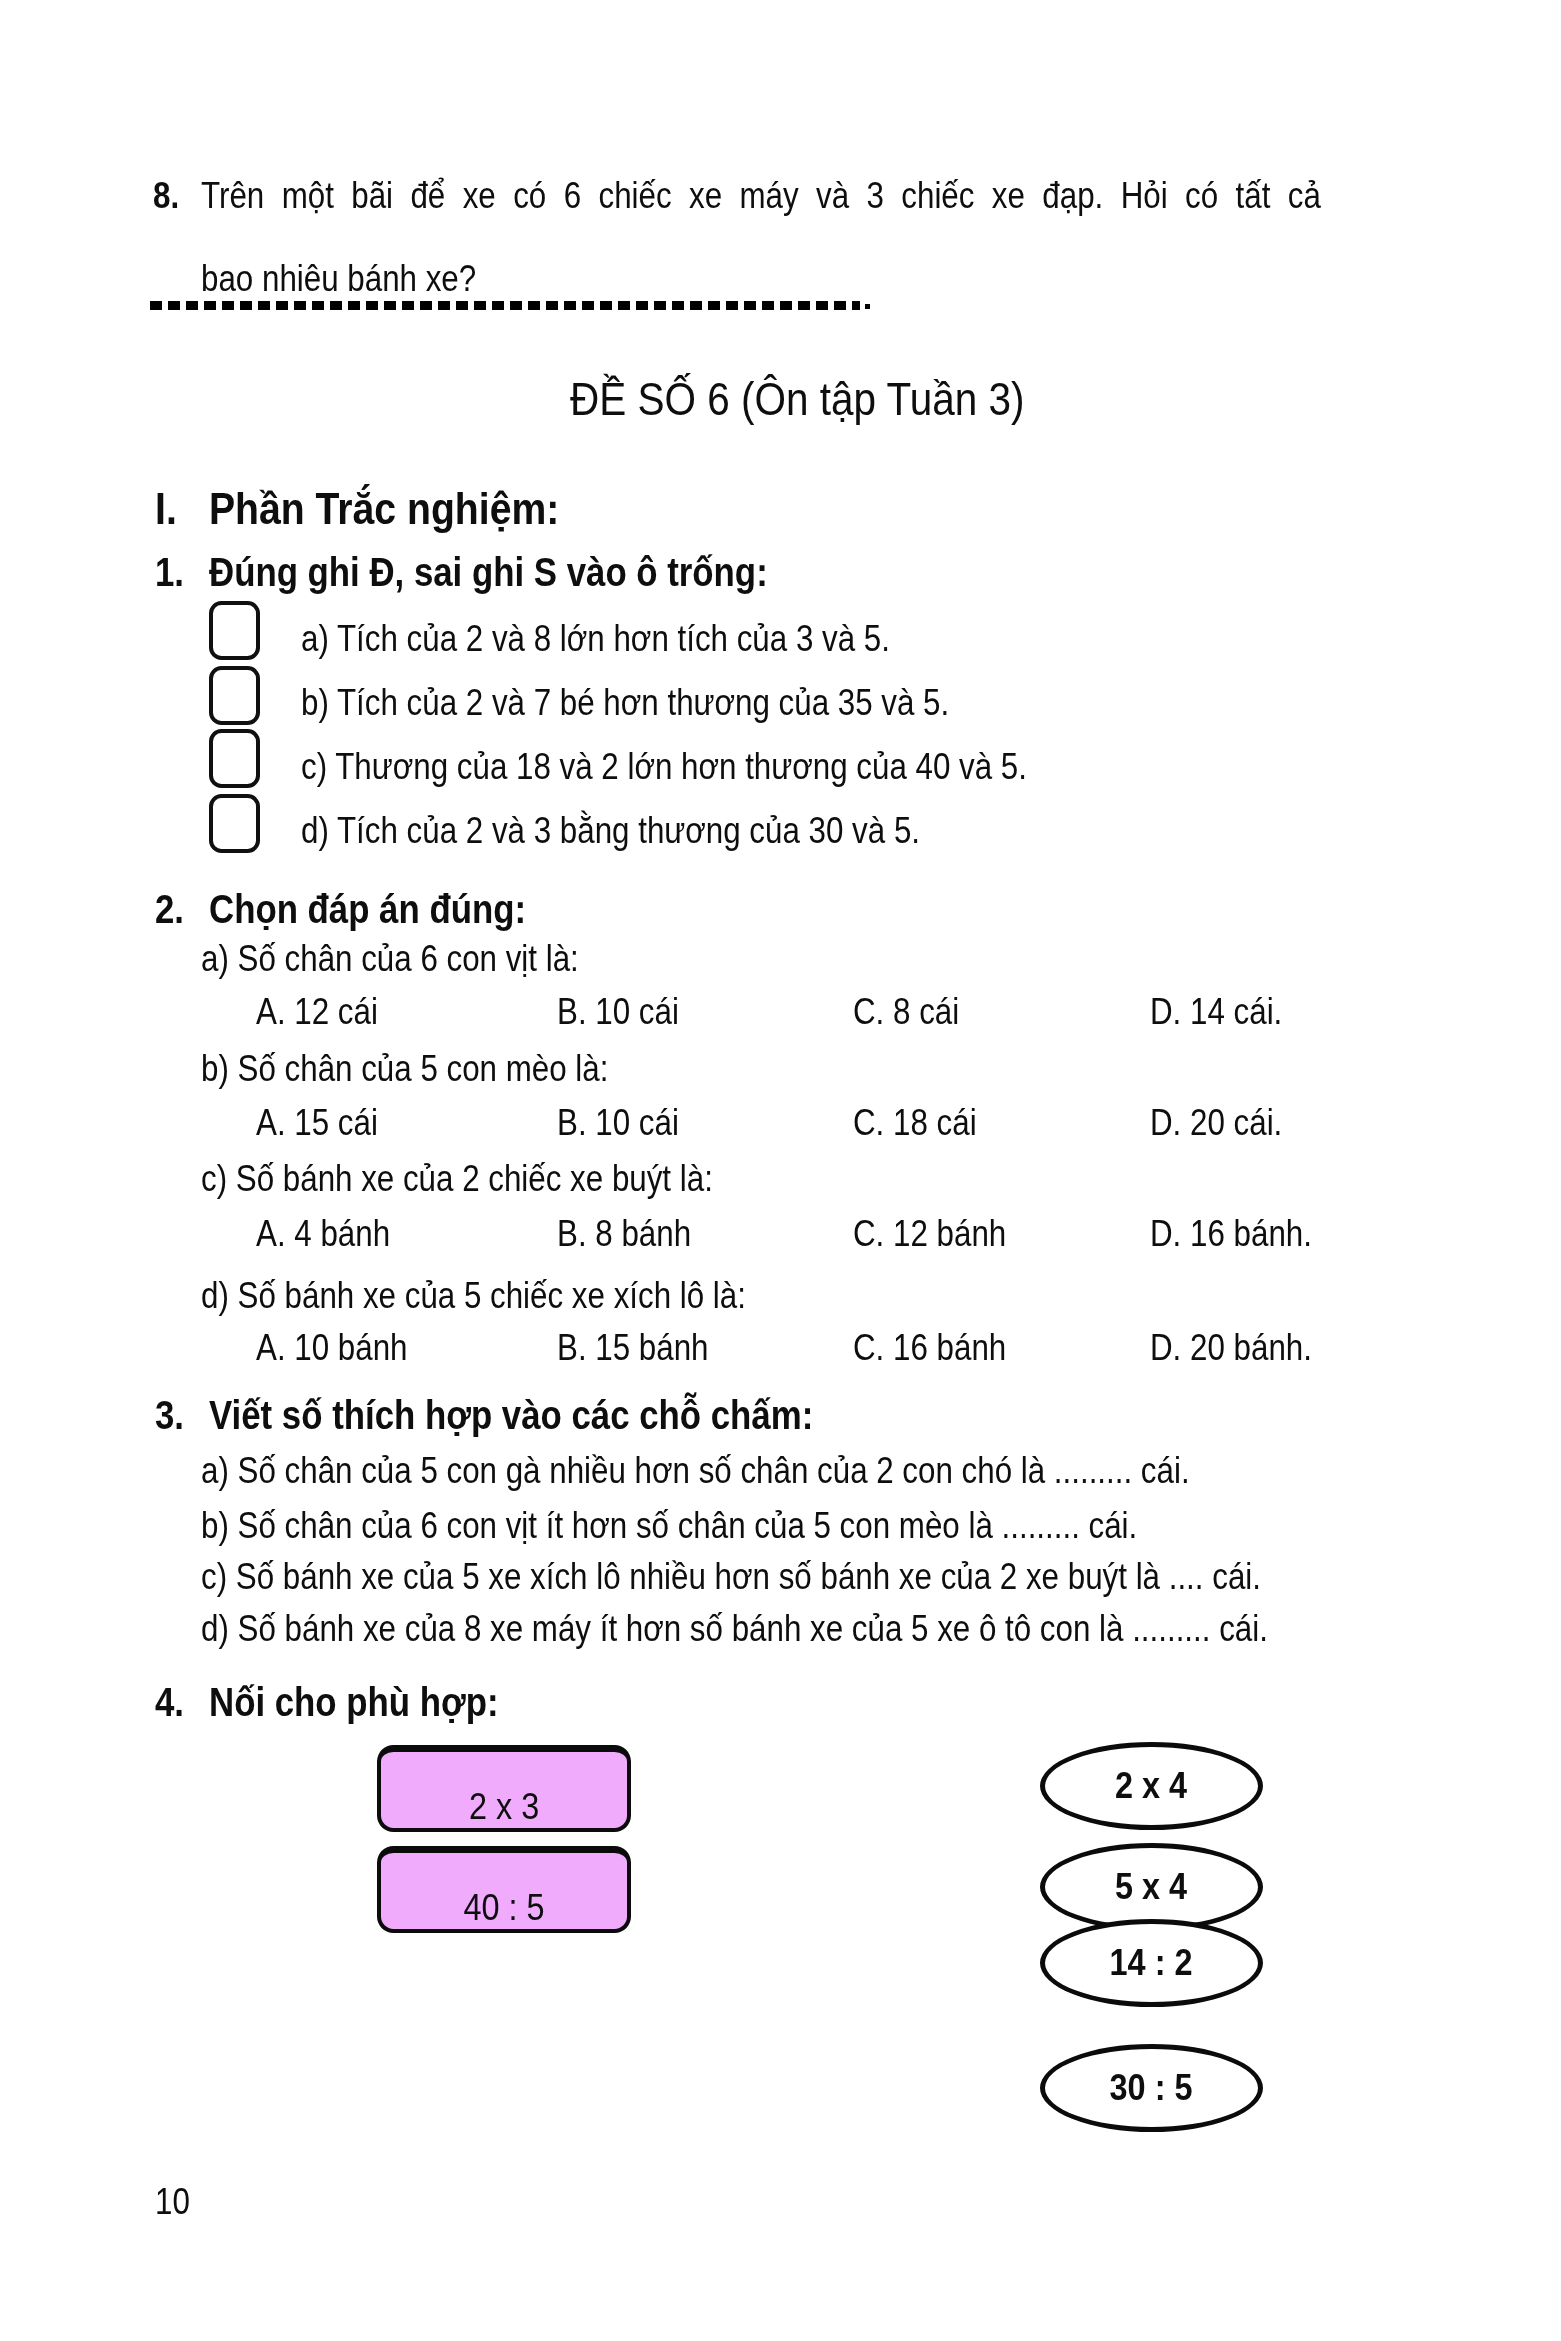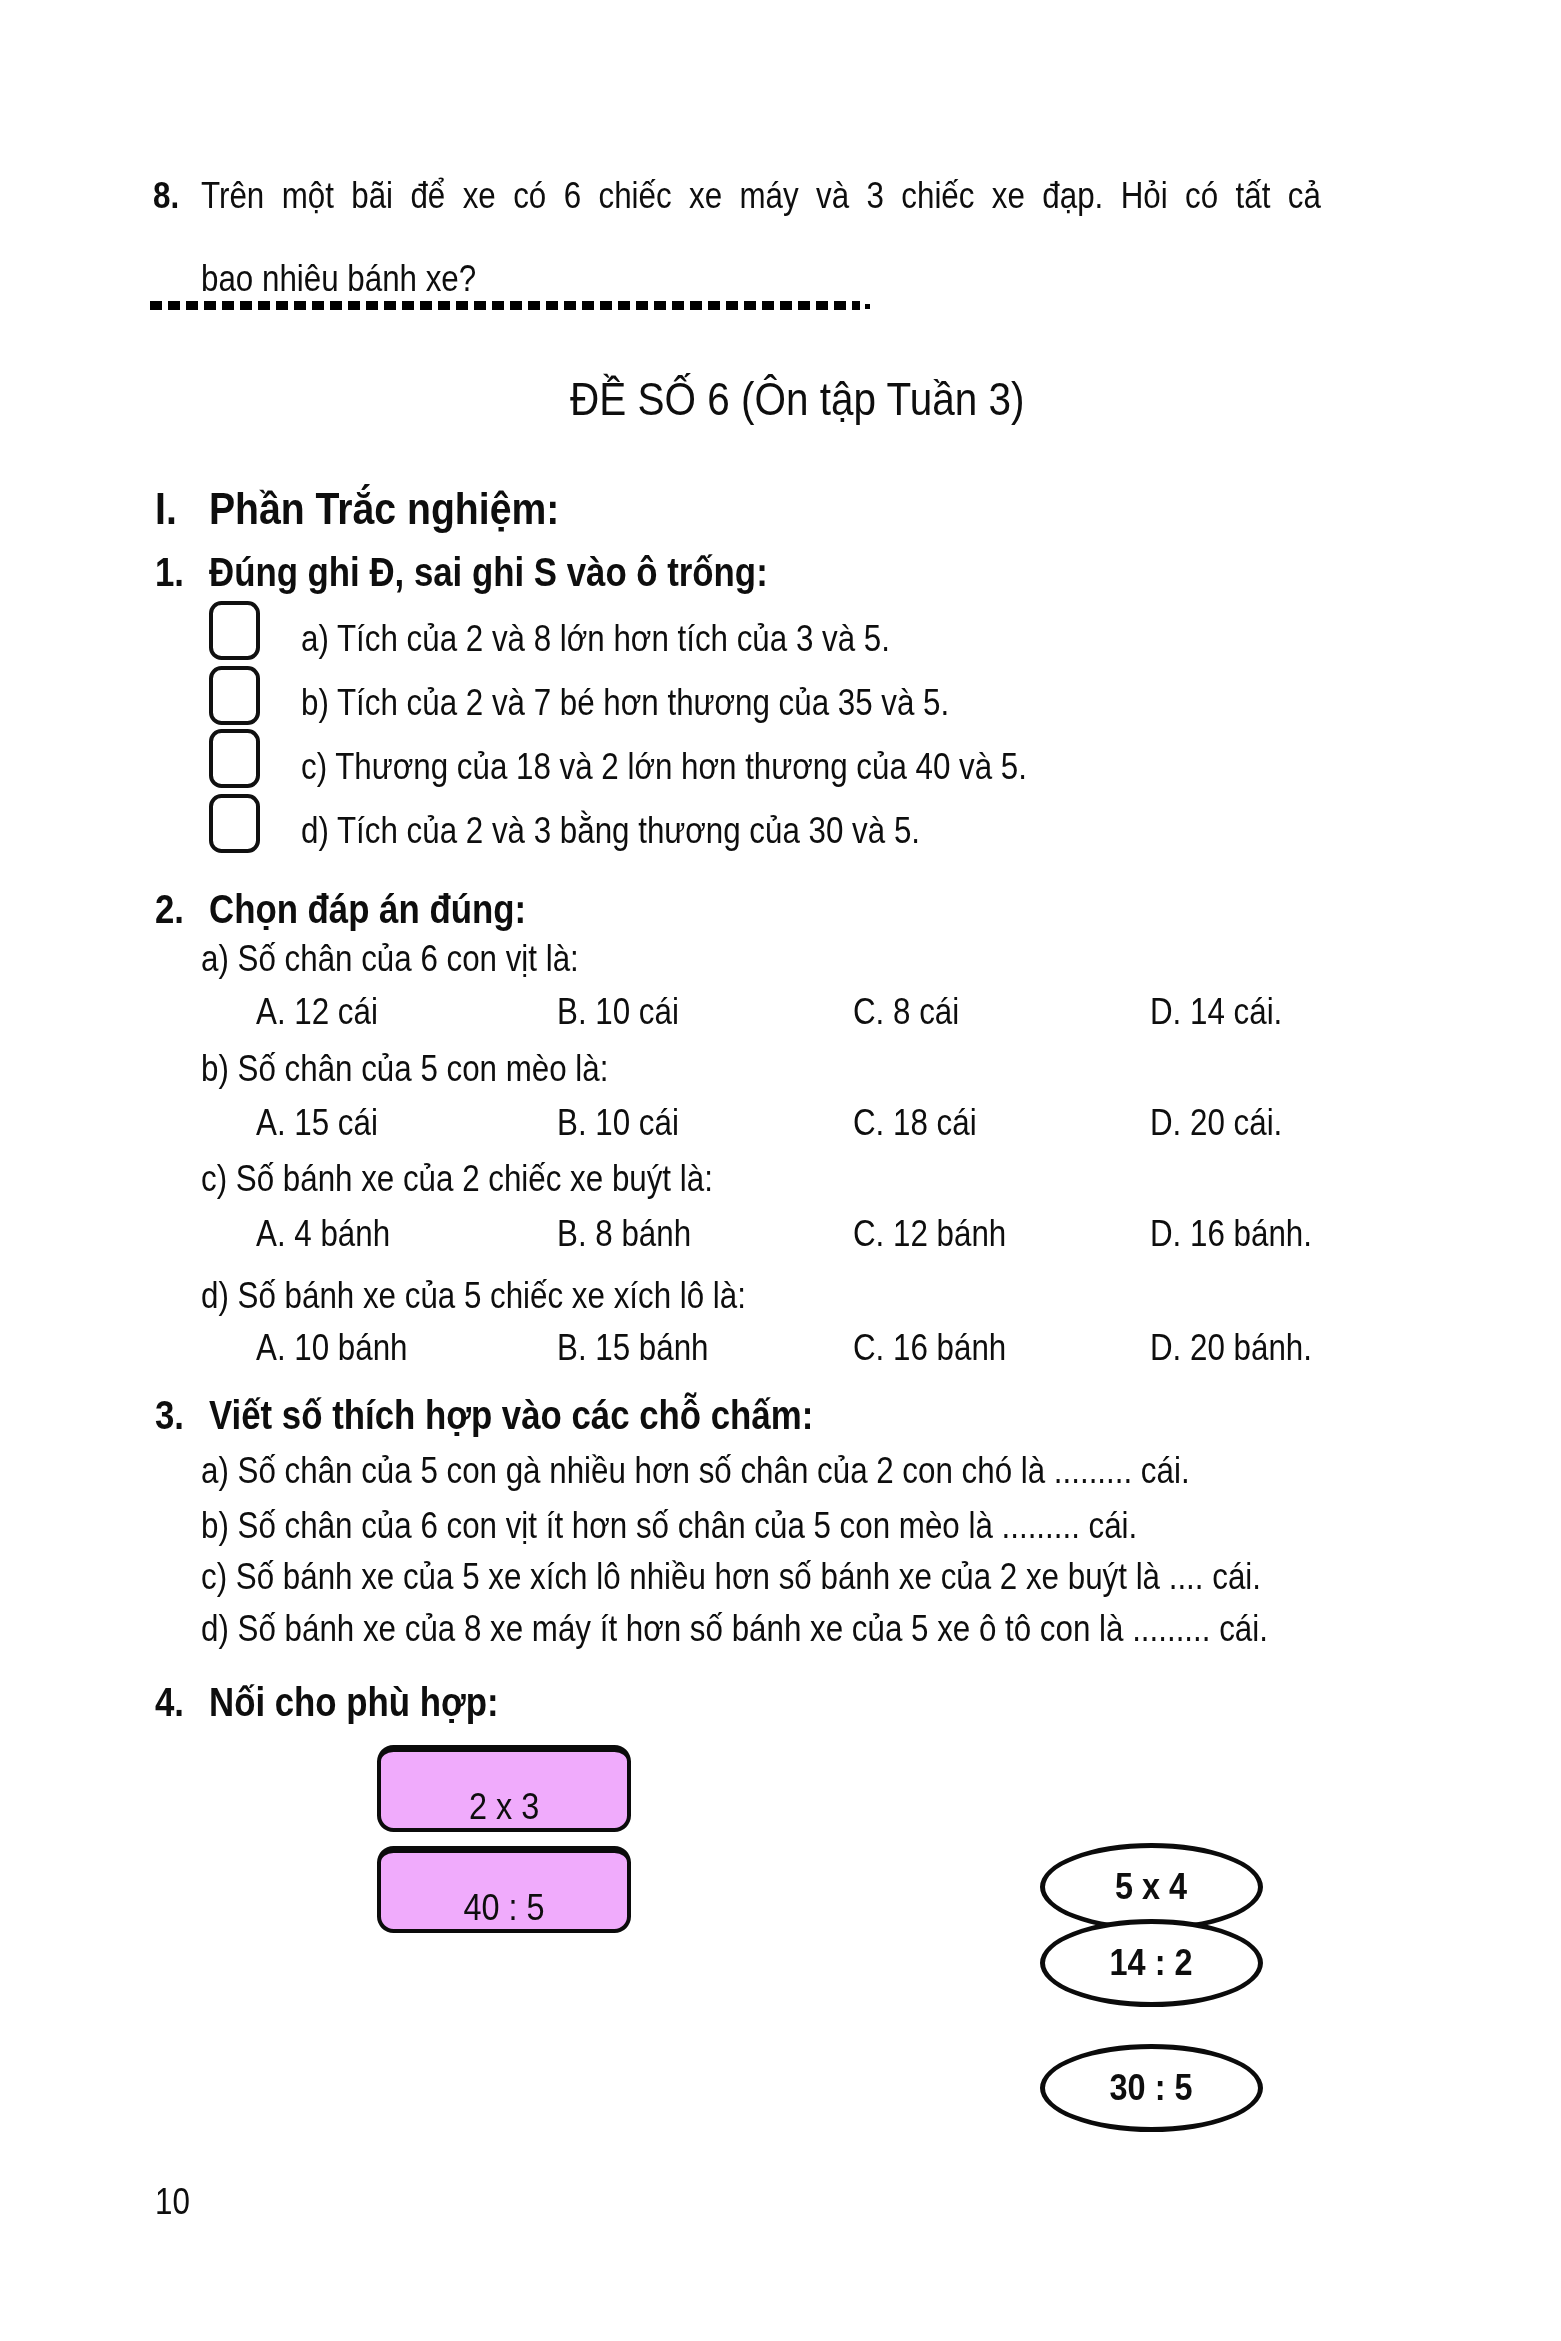--- a/index.html
+++ b/index.html
@@ -151,20 +151,23 @@
   <div class="line b fs-h" style="left:155px;top:1679px">4.</div>
   <div class="line b fs-h" style="left:209px;top:1679px">Nối cho phù hợp:</div>
 
   <div class="rbox" style="top:1745px">
       <span class="inner">2 x 3</span>
     </div>
   <div class="rbox" style="top:1846px">
       <span class="inner">40 : 5</span>
     </div>
 
+  <div class="oval" style="top:1742px">
+      <span class="inner">2 x 4</span>
+    </div>
   <div class="oval" style="top:1843px">
       <span class="inner">5 x 4</span>
     </div>
   <div class="oval" style="top:1919px">
       <span class="inner">14 : 2</span>
     </div>
   <div class="oval" style="top:2044px">
       <span class="inner">30 : 5</span>
     </div>
 

